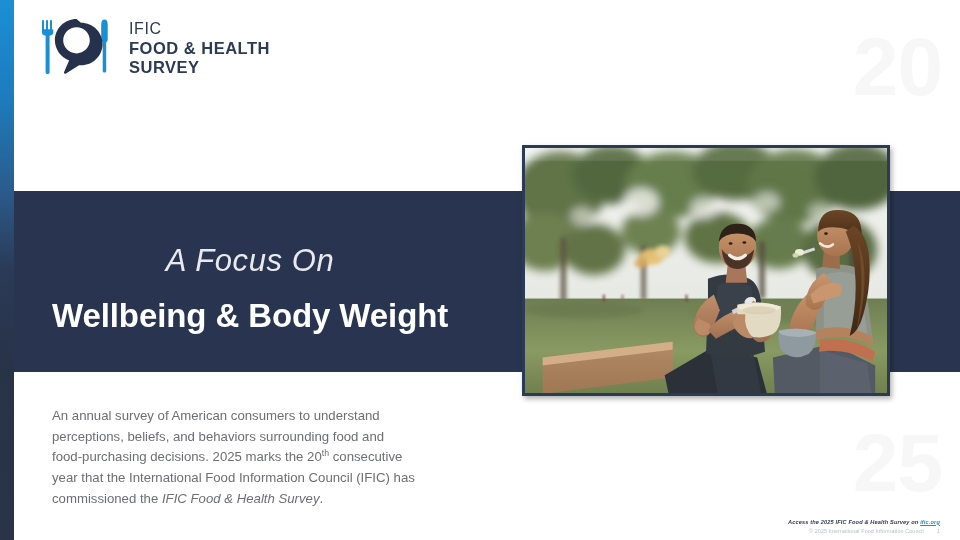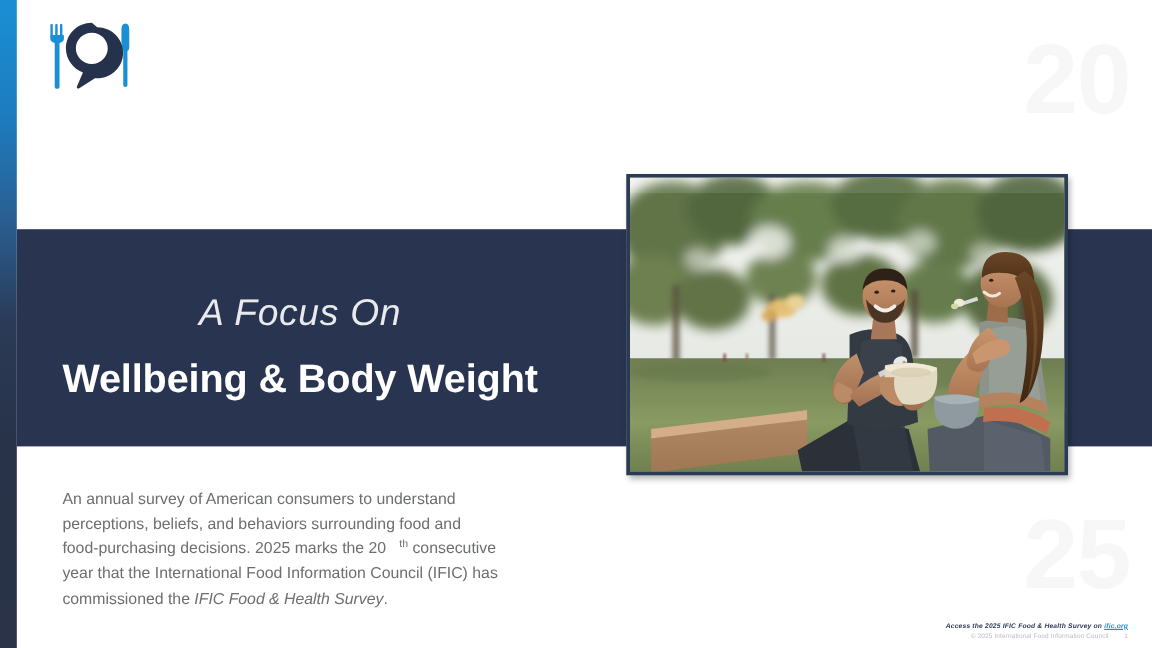--- a/index.html
+++ b/index.html
@@ -147,21 +147,21 @@
     position: absolute;
     left: 52px;
     top: 406px;
     width: 365px;
     font-size: 13.2px;
     line-height: 1.565;
     color: #6d6e71;
     z-index: 4;
   }
   .body-copy em { font-style: italic; }
-  .body-copy sup { font-size: 0.66em; vertical-align: super; line-height: 0; margin-left: 11px; }
+  .body-copy sup { font-size: 0.66em; vertical-align: super; line-height: 0; }
 
   
   .footer {
     position: absolute;
     right: 20px;
     bottom: 6px;
     text-align: right;
     z-index: 5;
   }
   .footer-access {
@@ -213,20 +213,25 @@
         </g>
 
         <g fill="#1b8fd4">
           <path d="M66.5 3.5 q3.2 0 3.2 5.2 v14.6 q0 2.6 -1.5 3.2 v28.4 q0 1.7 -1.6 1.7 h-0.3 q-1.6 0 -1.6 -1.7 v-28.4 q-1.5 -0.6 -1.5 -3.2 v-14.6 q0 -5.2 3.3 -5.2 z"></path>
         </g>
 
         <g fill="#26314c">
           <path d="M38.5 3.0 c-11.9 0 -21.6 9.5 -21.6 21.3 c0 9.2 5.9 17.1 14.2 20.1 l-5.0 11.6 c-0.5 1.2 0.8 2.3 1.9 1.6 l13.1 -8.4 c0.7 0.05 1.3 0.07 1.9 0.07 c11.9 0 21.6 -9.5 21.6 -21.3 c0 -11.8 -9.7 -21.3 -21.6 -21.3 z m0 8.2 c7.4 0 13.3 5.9 13.3 13.1 c0 7.2 -6.0 13.1 -13.3 13.1 c-7.4 0 -13.3 -5.9 -13.3 -13.1 c0 -7.2 6.0 -13.1 13.3 -13.1 z"></path>
         </g>
       </svg>
+    </span>
+    <span class="logo-text">
+      <span class="logo-line1">IFIC</span>
+      <span class="logo-line2">FOOD &amp; HEALTH</span>
+      <span class="logo-line3">SURVEY</span>
     </span>
   </div>
 
   <div class="title-block">
     <div class="eyebrow">A Focus On</div>
     <div class="headline">Wellbeing &amp; Body Weight</div>
   </div>
 
   <div class="photo-frame">
     <svg viewBox="0 0 368 251" preserveAspectRatio="xMidYMid slice" xmlns="http://www.w3.org/2000/svg">

